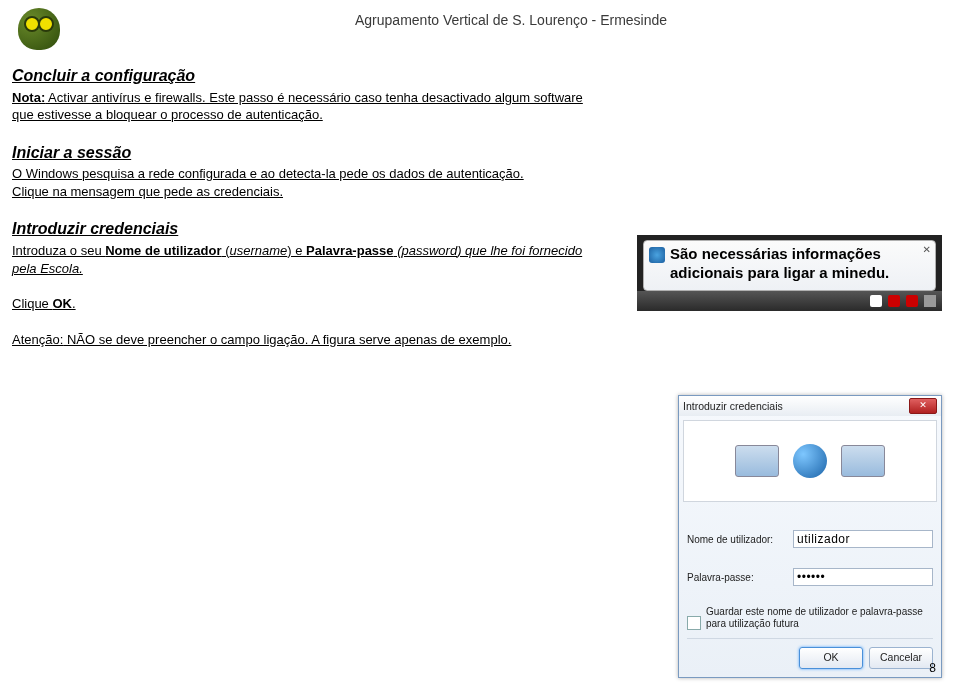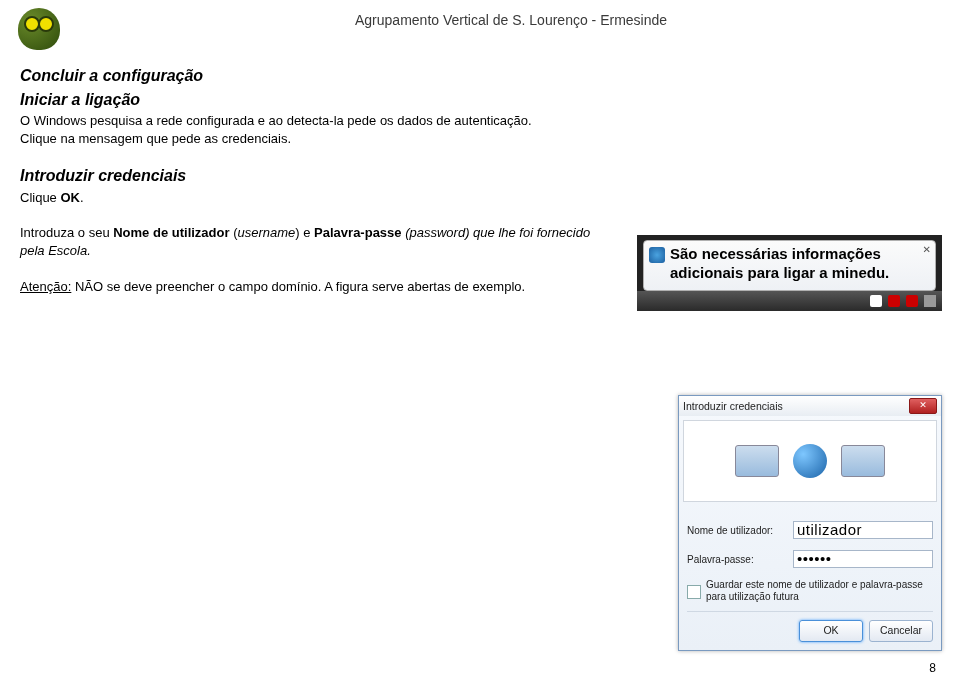--- a/index.html
+++ b/index.html
@@ -39,23 +39,24 @@
     background: #f0e000;
     border: 2px solid #2a3a0a;
     border-radius: 50%;
     top: 8px;
   }
   .owl-logo::before { left: 6px; }
   .owl-logo::after  { right: 6px; }
   .content-left {
     position: absolute;
     top: 65px;
-    left: 20px;
+    left: 12px;
     width: 580px;
     line-height: 1.35;
+    text-decoration: underline;
   }
   .section-title {
     font-weight: bold;
     font-style: italic;
     font-size: 16px;
     margin-bottom: 2px;
   }
   .para {
     margin-bottom: 18px;
   }
@@ -170,43 +171,43 @@
     background: radial-gradient(circle at 30% 30%, #7ec7ff, #1b63a8);
     border-radius: 50%;
     position: relative;
   }
   .dialog .form {
     padding: 4px 8px 8px 8px;
   }
   .row {
     display: flex;
     align-items: center;
-    margin: 11px 0;
+    margin: 20px 0;
     gap: 6px;
   }
   .row label {
     width: 100px;
     color: #222;
   }
   .row .field {
     flex: 1;
     height: 16px;
     background: #fff;
     border: 1px solid #a7b6c9;
     padding: 0 3px;
     line-height: 16px;
-    font-size: 15px;
+    font-size: 12px;
     font-family: Arial, sans-serif;
     display: flex;
     align-items: center;
     letter-spacing: 0.5px;
   }
   .check-row {
     display: flex;
-    align-items: center;
+    align-items: flex-end;
     gap: 5px;
     margin: 5px 0 8px 0;
   }
   .check-row .cb {
     width: 12px; height: 12px;
     background: #fff;
     border: 1px solid #8aa;
     margin-top: 1px;
   }
   .check-row .lbl {
@@ -249,36 +250,39 @@
 </head>
 <body>
 
 <div class="owl-logo"></div>
 <div class="header">Agrupamento Vertical de S. Lourenço - Ermesinde</div>
 
 <div class="content-left">
 
   <div class="section-title">Concluir a configuração</div>
 
-
-  <div class="section-title">Iniciar a ligação</div>
+  <div class="para">
+    <span class="bold">Nota:</span><span> Activar antivírus e firewalls. Este passo é necessário caso tenha desactivado algum software que estivesse a bloquear o processo de autenticação.</span>
+  </div>
+
+  <div class="section-title">Iniciar a sessão</div>
   <div class="para" style="white-space:pre-line">O Windows pesquisa a rede configurada e ao detecta-la pede os dados de autenticação.
 Clique na mensagem que pede as credenciais.</div>
 
   <div class="section-title">Introduzir credenciais</div>
   <div class="para">
+    <span>Introduza o seu </span><span class="bold">Nome de utilizador</span><span> (</span><span class="italic">username</span><span>) e </span><span class="bold">Palavra-passe</span><span class="italic"> (</span><span class="italic">password</span><span class="italic">) que lhe foi fornecido pela Escola.</span>
+  </div>
+
+  <div class="para">
     <span>Clique </span><span class="bold">OK</span><span>.</span>
   </div>
 
   <div class="para">
-    <span>Introduza o seu </span><span class="bold">Nome de utilizador</span><span> (</span><span class="italic">username</span><span>) e </span><span class="bold">Palavra-passe</span><span class="italic"> (</span><span class="italic">password</span><span class="italic">) que lhe foi fornecido pela Escola.</span>
-  </div>
-
-  <div class="para">
-    <span class="underline">Atenção:</span><span> NÃO se deve preencher o campo domínio. A figura serve abertas de exemplo.</span>
+    <span class="underline">Atenção:</span><span> NÃO se deve preencher o campo ligação. A figura serve apenas de exemplo.</span>
   </div>
 
 </div>
 
 <div class="taskbar-area">
   <div class="balloon">
     <div class="net-icon"></div>
     <div class="close-x">✕</div>
     <div class="title">São necessárias informações adicionais para ligar a minedu.</div>
   </div>

